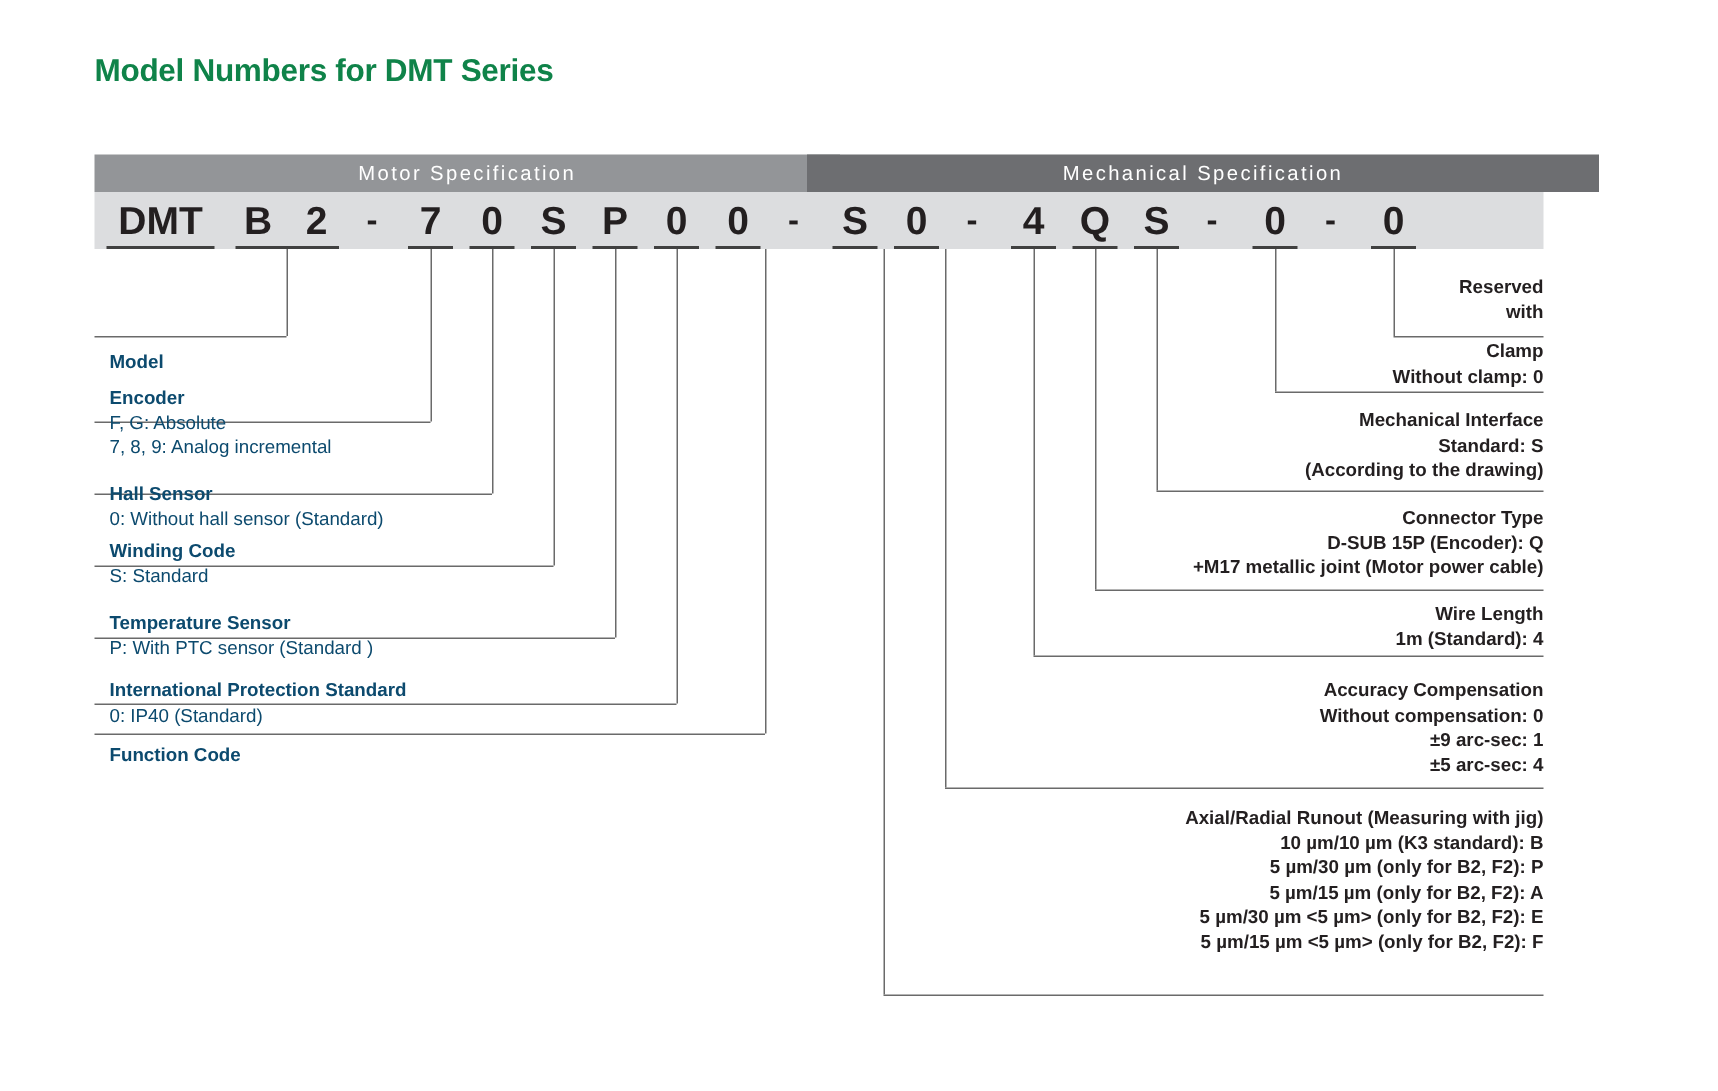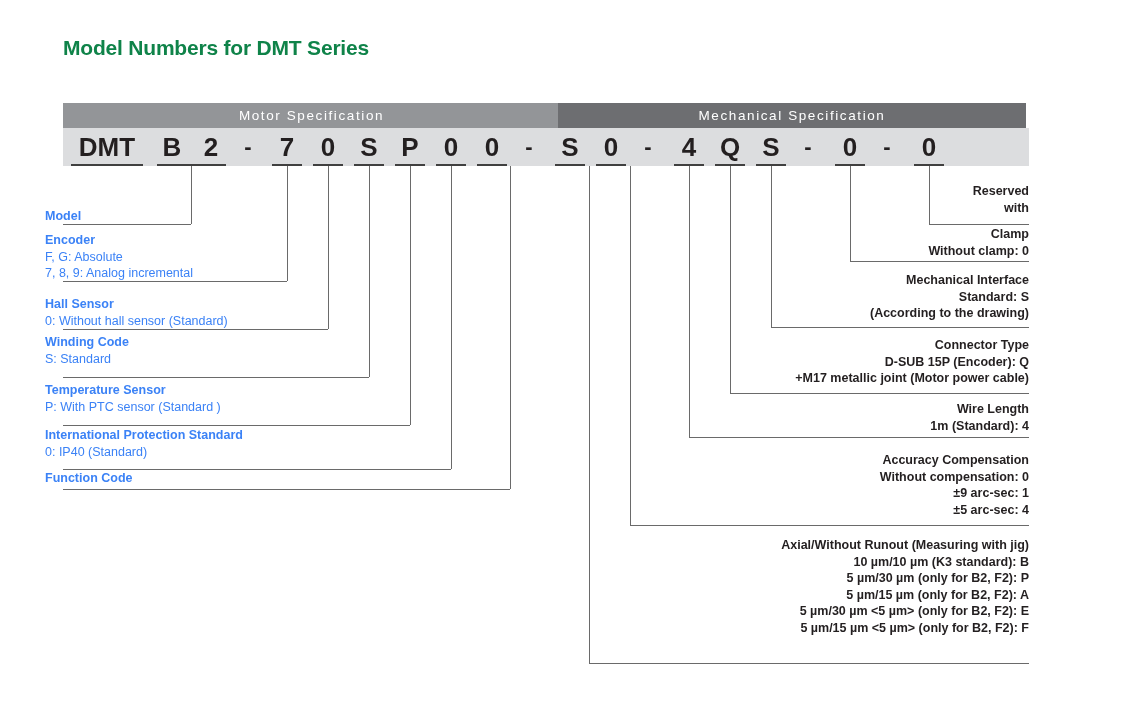--- a/index.html
+++ b/index.html
@@ -25,21 +25,21 @@
     position: absolute;
     height: 25px;
     color: #ffffff;
     font-size: 13.5px;
     letter-spacing: 1.6px;
     display: flex;
     align-items: center;
     justify-content: center;
   }
   .hdr-motor { left: 63px; top: 103px; width: 497px; background: #939598; }
-  .hdr-mech  { left: 558px; top: 103px; width: 468px; background: #6d6e71; }
+  .hdr-mech  { left: 538px; top: 103px; width: 528px; background: #6d6e71; }
 
   
   .code-strip {
     position: absolute;
     left: 63px; top: 128px;
     width: 966px; height: 38px;
     background: #dcdddf;
   }
   .code-char {
     position: absolute;
@@ -69,23 +69,24 @@
   }
   .hline {
     position: absolute;
     height: 1px;
     background: #6a6a6a;
   }
 
   
   .lbl-left {
     position: absolute;
-    left: 45px;
-    color: #3b82f6;
+    left: 73px;
+    color: #0c4a6e;
     line-height: 16.5px;
+    margin-top: 25px;
   }
   .lbl-left .t {
     font-size: 12.5px;
     font-weight: bold;
     white-space: nowrap;
   }
   .lbl-left .s {
     font-size: 12.5px;
     font-weight: normal;
     white-space: nowrap;
@@ -243,21 +244,21 @@
         <div class="t">Wire Length</div>
         <div class="s">1m (Standard): 4</div>
       </div>
       <div class="lbl-right" style="top: 452px;">
         <div class="t">Accuracy Compensation</div>
         <div class="s">Without compensation: 0</div>
         <div class="s">±9 arc-sec: 1</div>
         <div class="s">±5 arc-sec: 4</div>
       </div>
       <div class="lbl-right" style="top: 537px;">
-        <div class="t">Axial/Without Runout (Measuring with jig)</div>
+        <div class="t">Axial/Radial Runout (Measuring with jig)</div>
         <div class="s">10 µm/10 µm (K3 standard): B</div>
         <div class="s">5 µm/30 µm (only for B2, F2): P</div>
         <div class="s">5 µm/15 µm (only for B2, F2): A</div>
         <div class="s">5 µm/30 µm &lt;5 µm&gt; (only for B2, F2): E</div>
         <div class="s">5 µm/15 µm &lt;5 µm&gt; (only for B2, F2): F</div>
       </div>
     </div>
 
 </div>
 

